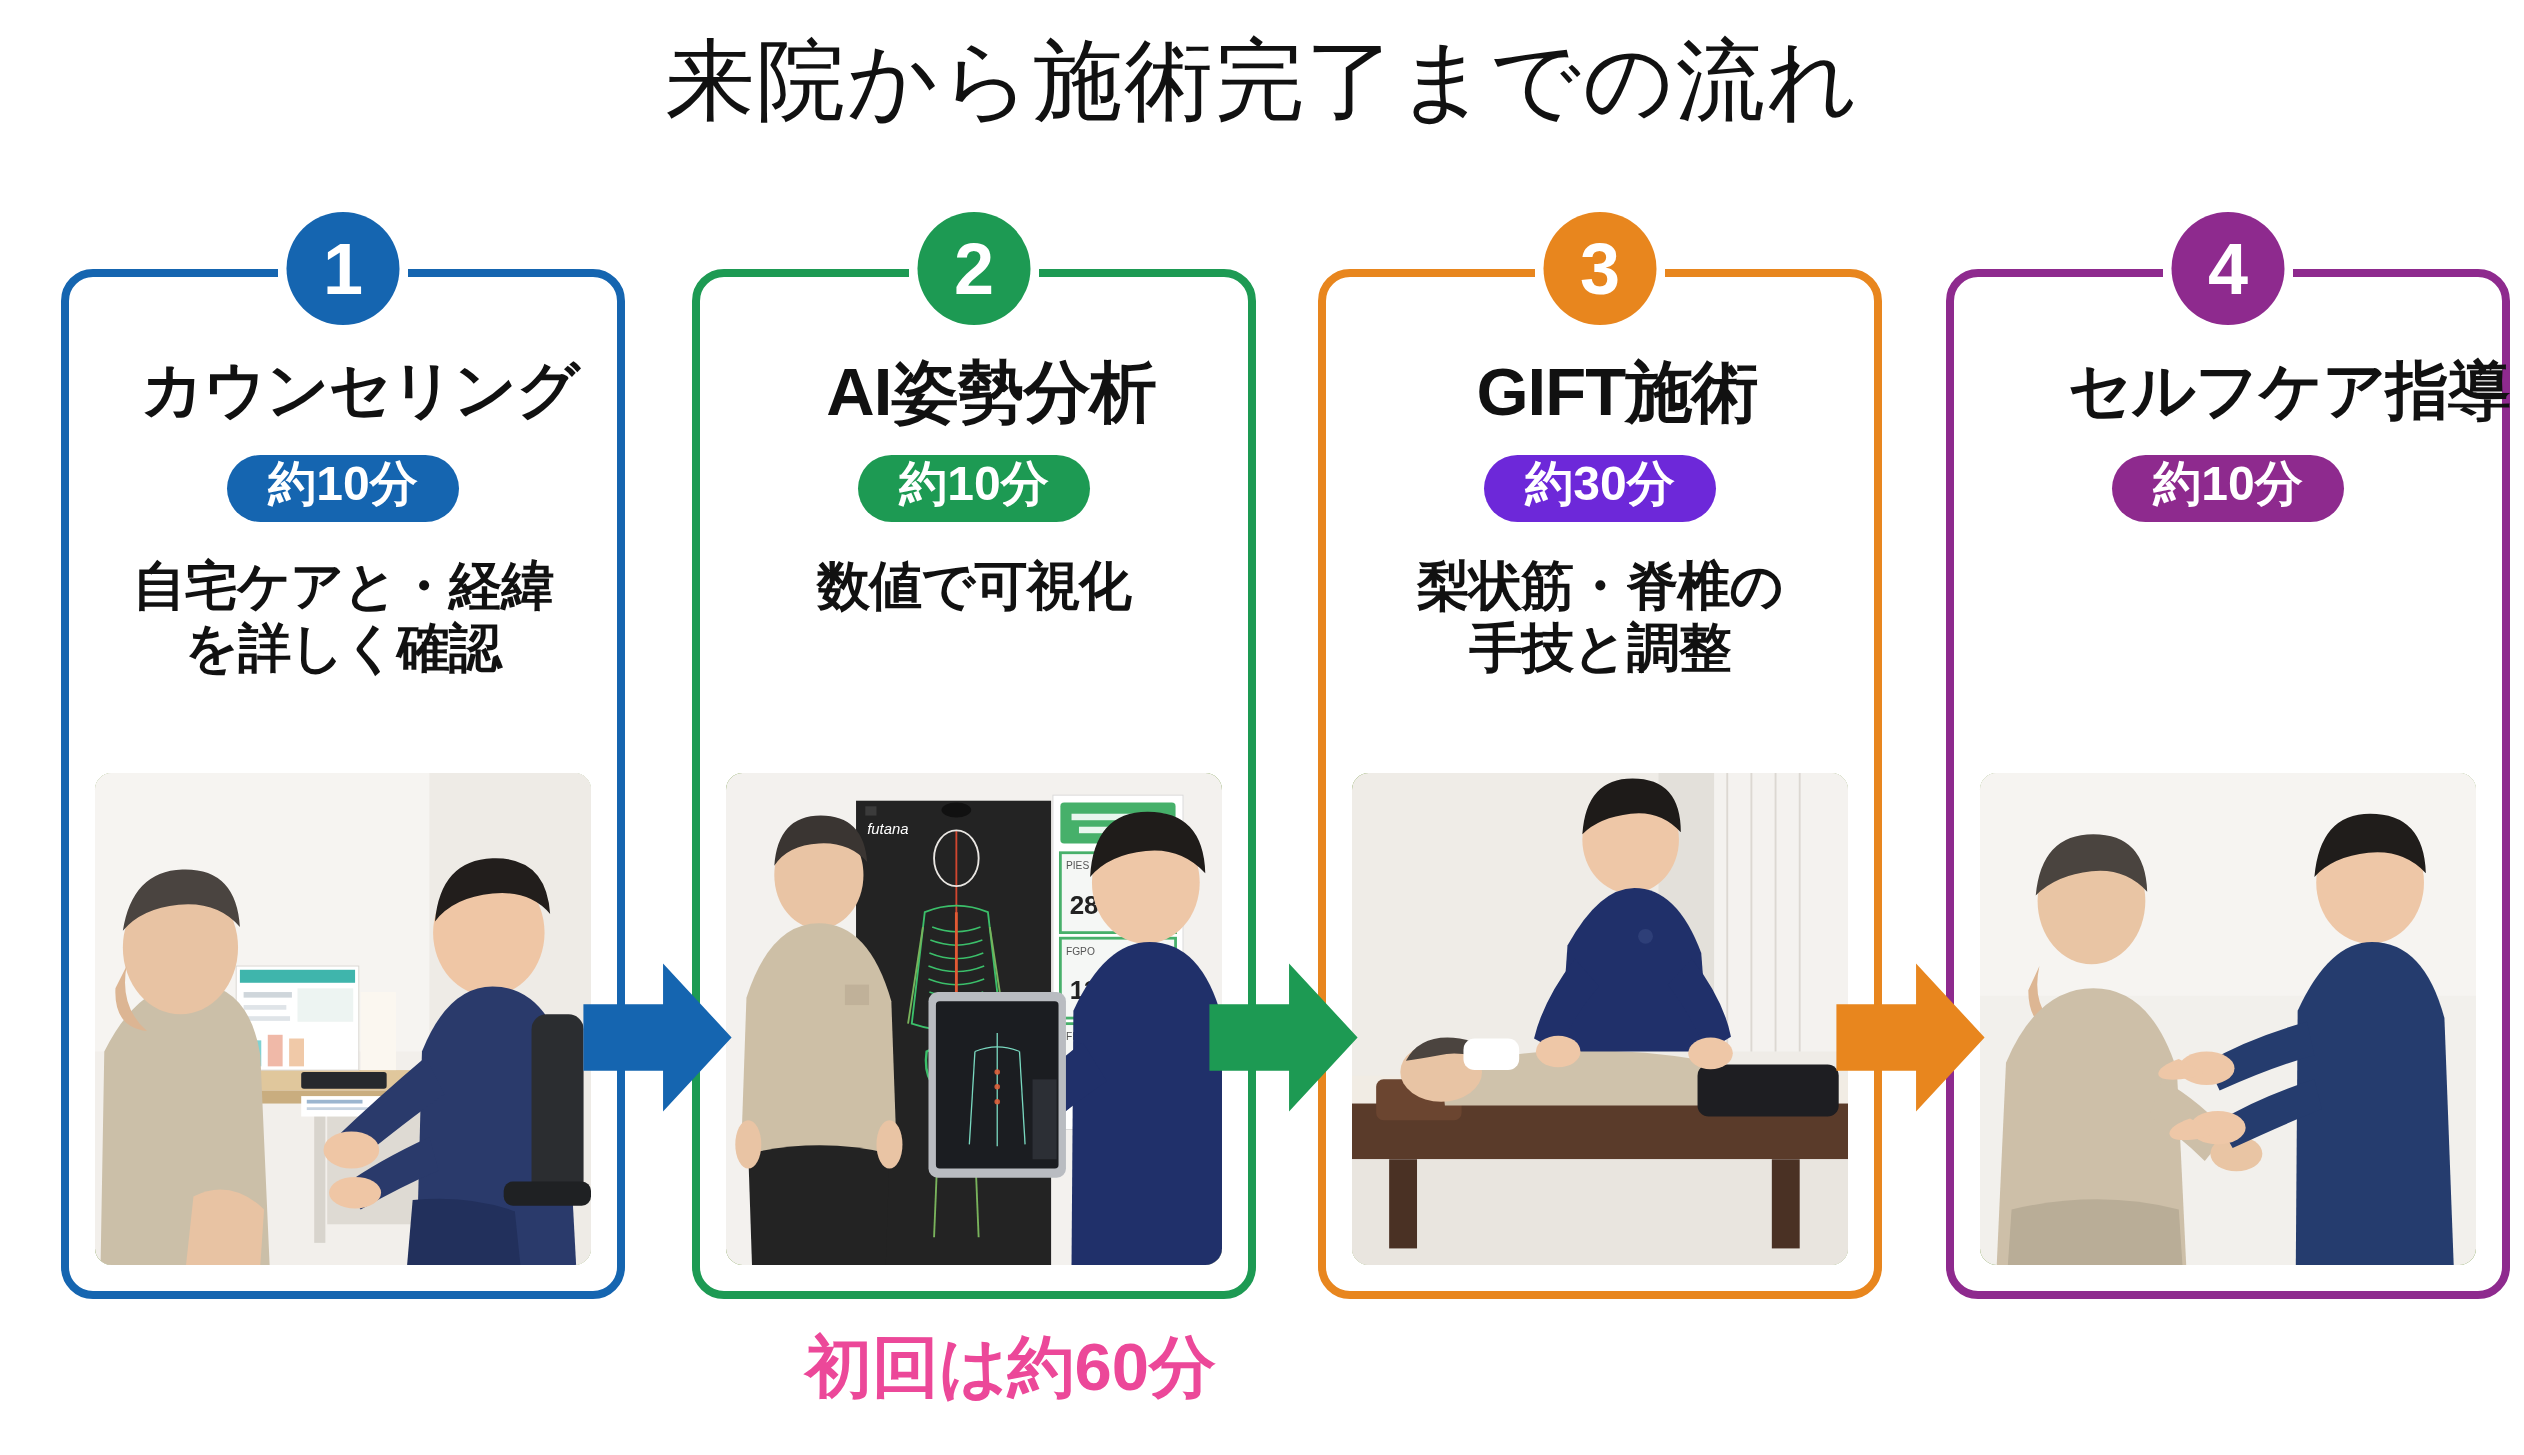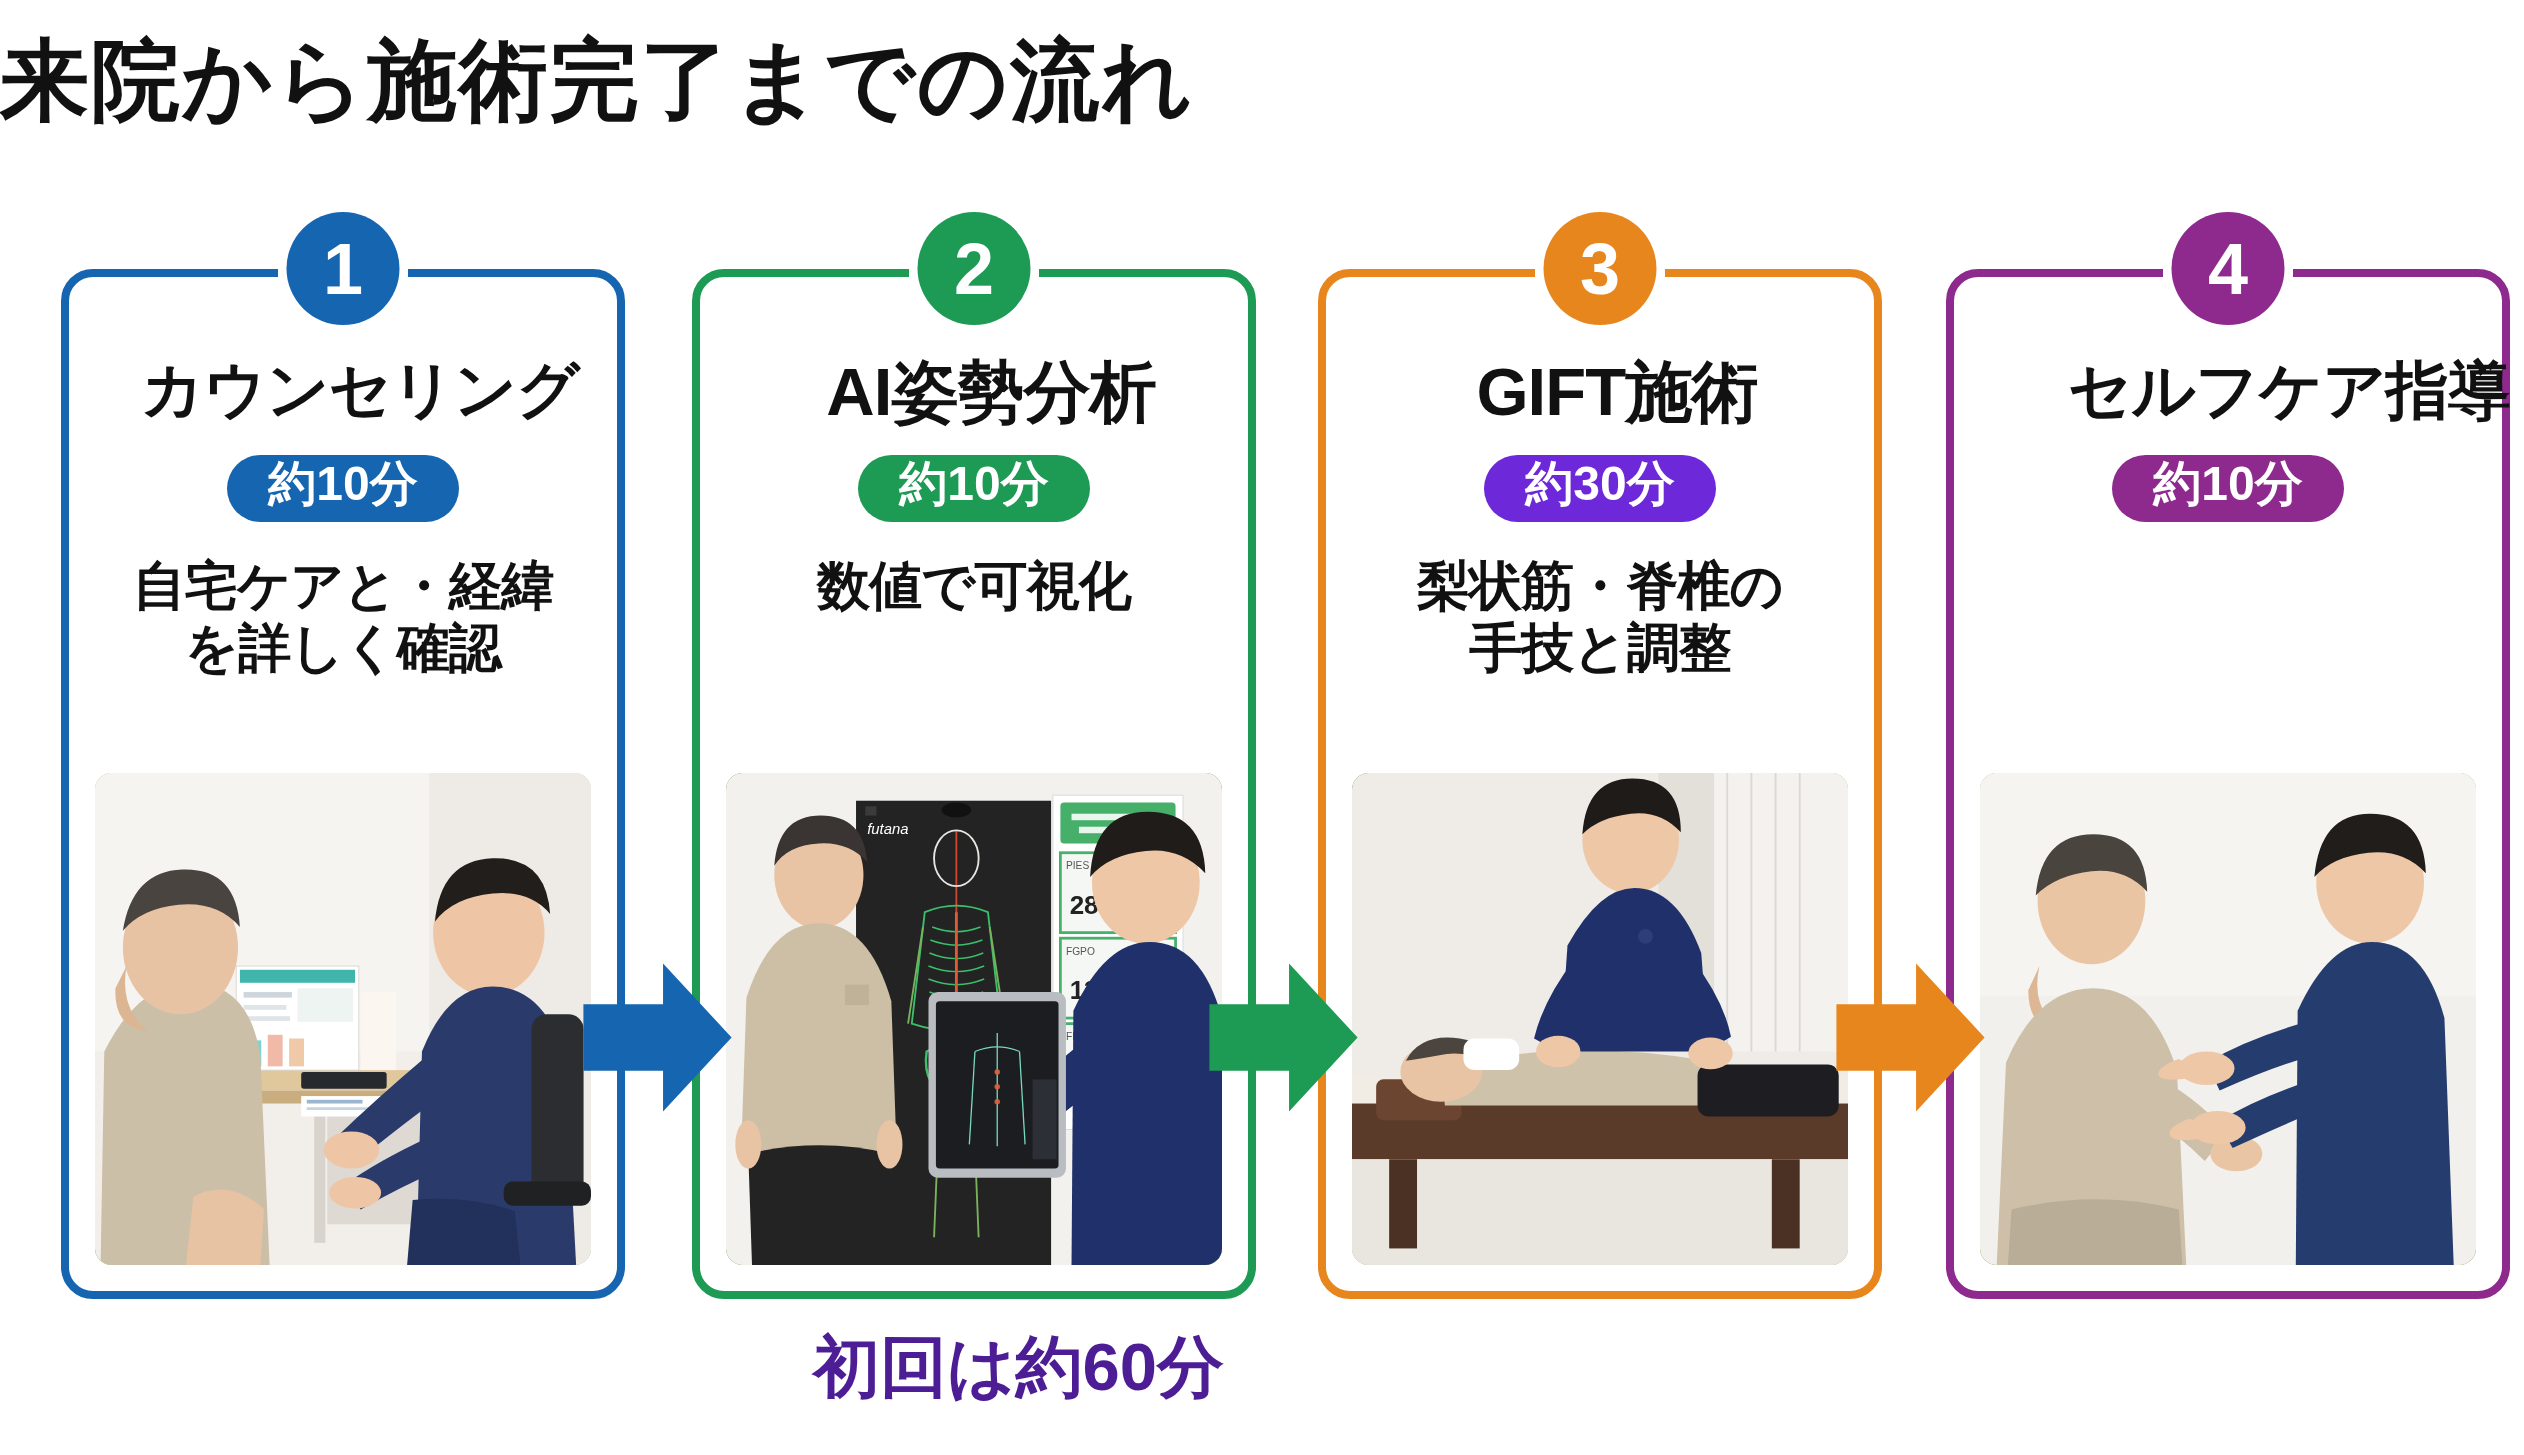--- a/index.html
+++ b/index.html
@@ -6,21 +6,22 @@
   body{
     width:2525px;height:1456px;
     background:#ffffff;
     font-family:"Liberation Sans","DejaVu Sans",sans-serif;
     overflow:hidden;
     position:relative;
   }
   
   .title{
     position:absolute;left:0;top:32px;width:2525px;
-    font-size:89px;font-weight:bold;color:#111111;
+    text-align:center;
+    font-size:89px;font-weight:normal;color:#111111;
     letter-spacing:1.9px;line-height:1.1;
   }
   
   .flow{
     position:absolute;left:0;top:269px;width:2525px;height:1030px;
   }
   .card{
     position:absolute;top:0;width:564px;height:1030px;
     border:8.4px solid #1565B0;border-radius:32px;
     background:#ffffff;
@@ -101,23 +102,23 @@
   .arrow{
     position:absolute;top:687px;width:149px;height:163px;z-index:8;
   }
   .arrow svg{display:block;width:100%;height:100%;}
   .a1{left:583px;}
   .a2{left:1209px;}
   .a3{left:1836px;}
 
   
   .footer{
-    position:absolute;left:12px;top:1322px;width:2013px;
+    position:absolute;left:4px;top:1322px;width:2013px;
     text-align:center;
-    font-size:67px;font-weight:bold;color:#4c1d95;
+    font-size:67px;font-weight:bold;color:#ec4899;
     letter-spacing:0px;
   }
 </style>
 </head>
 <body>
 
 <div class="title">来院から施術完了までの流れ</div>
 
 <div class="flow">
 

